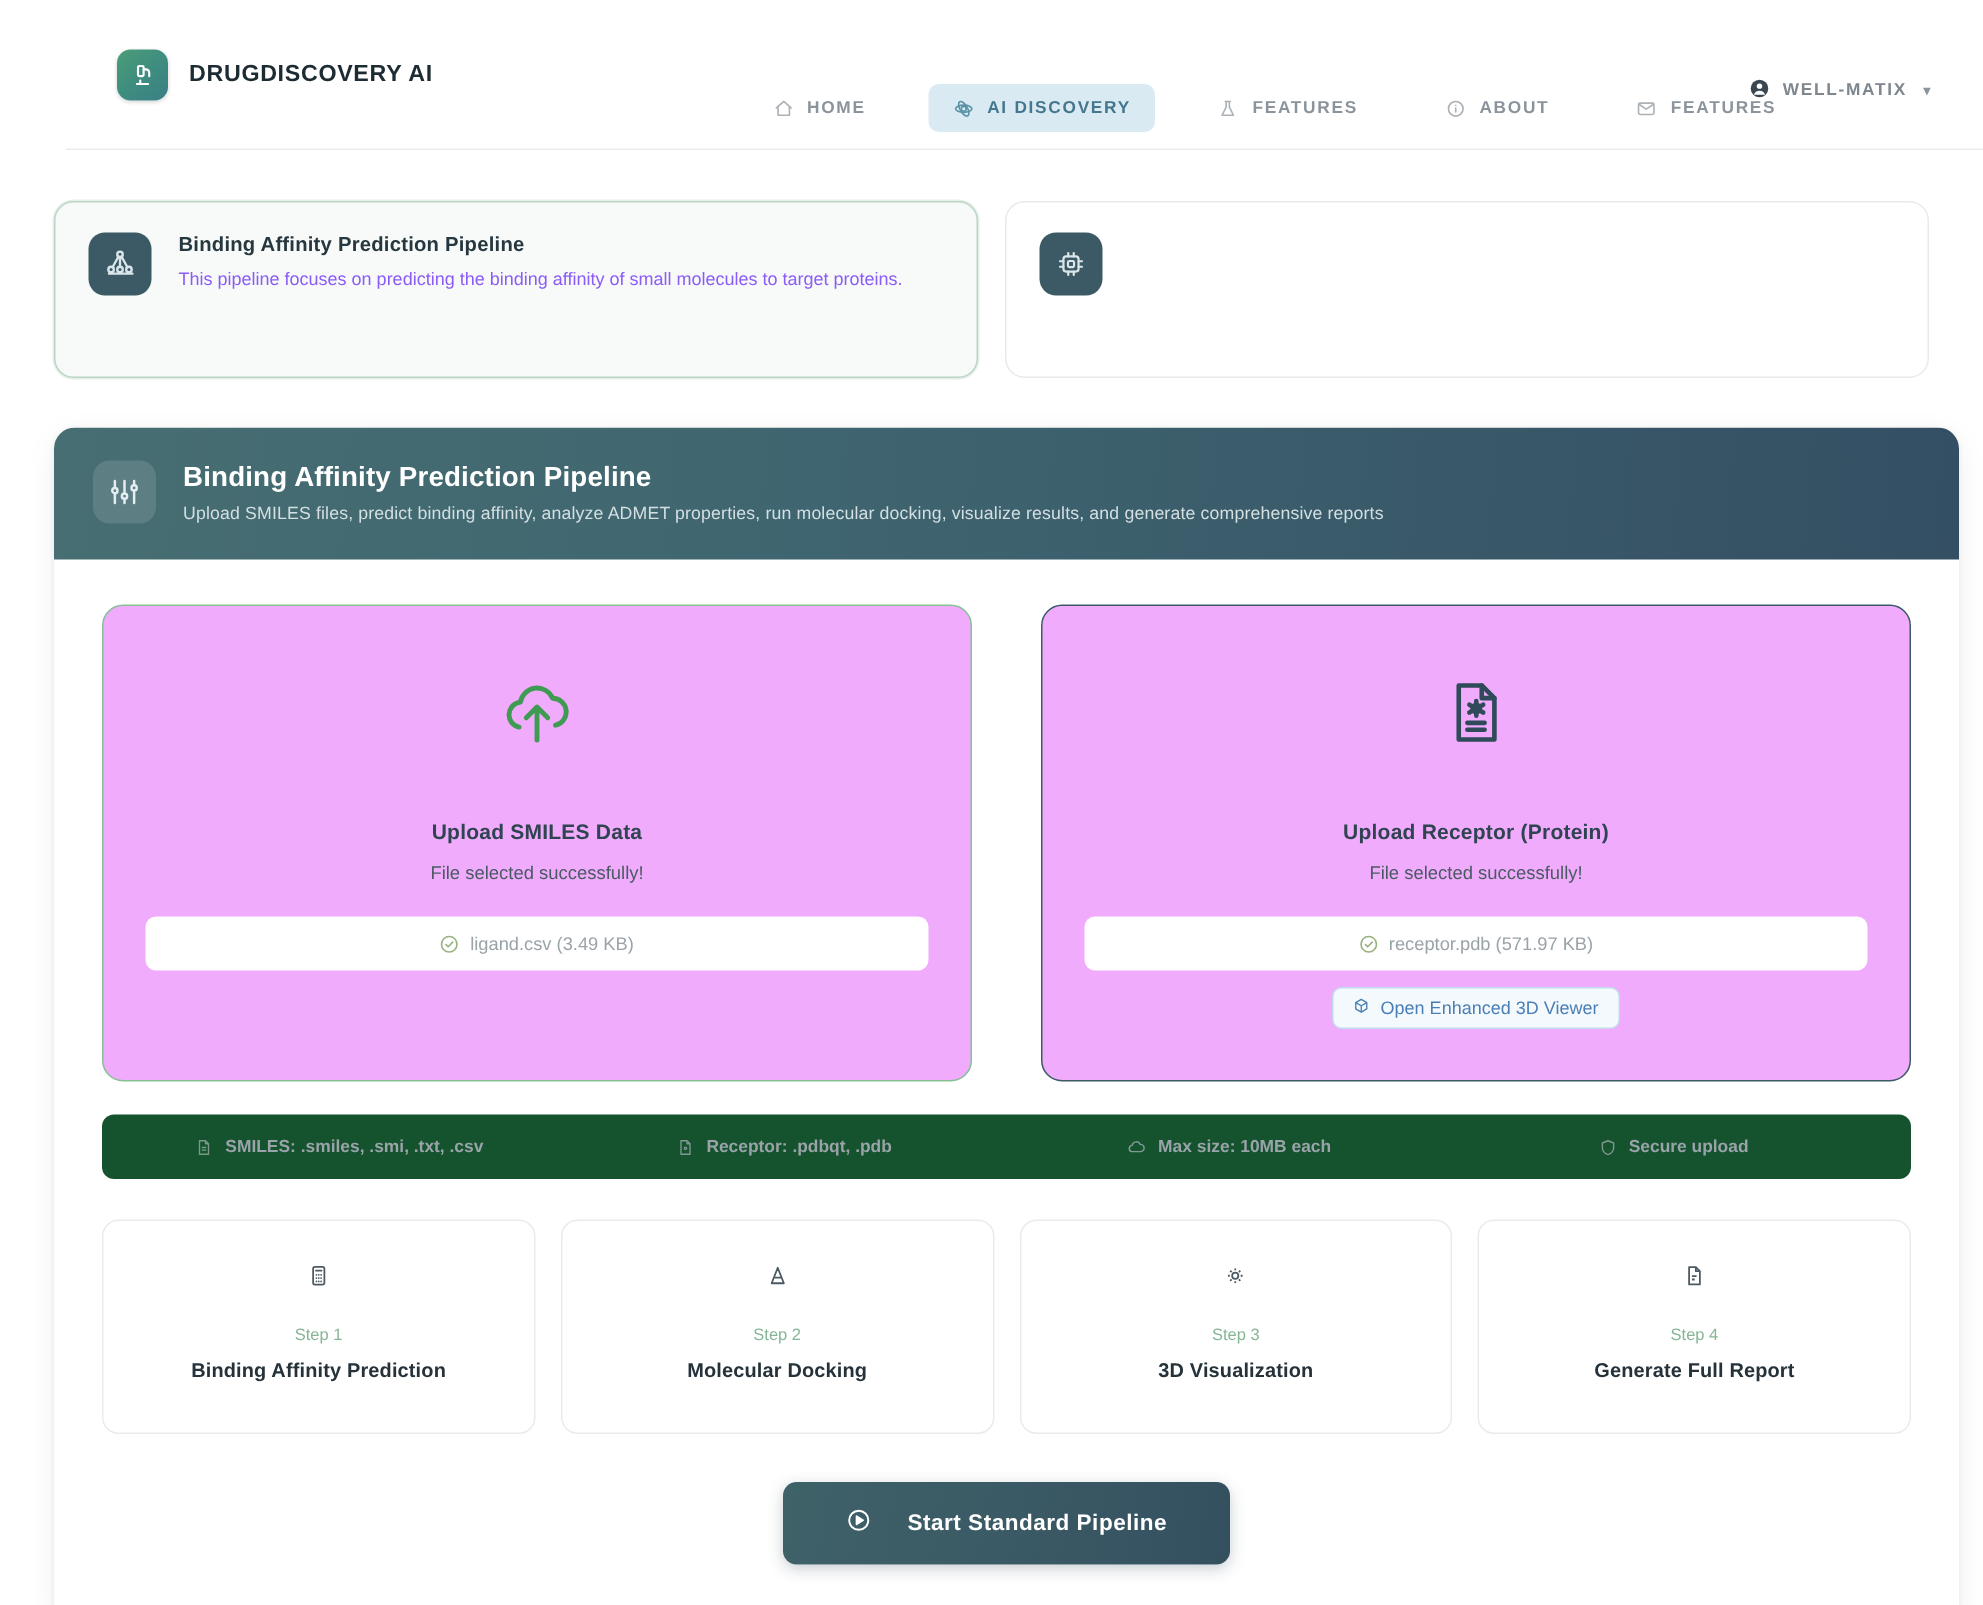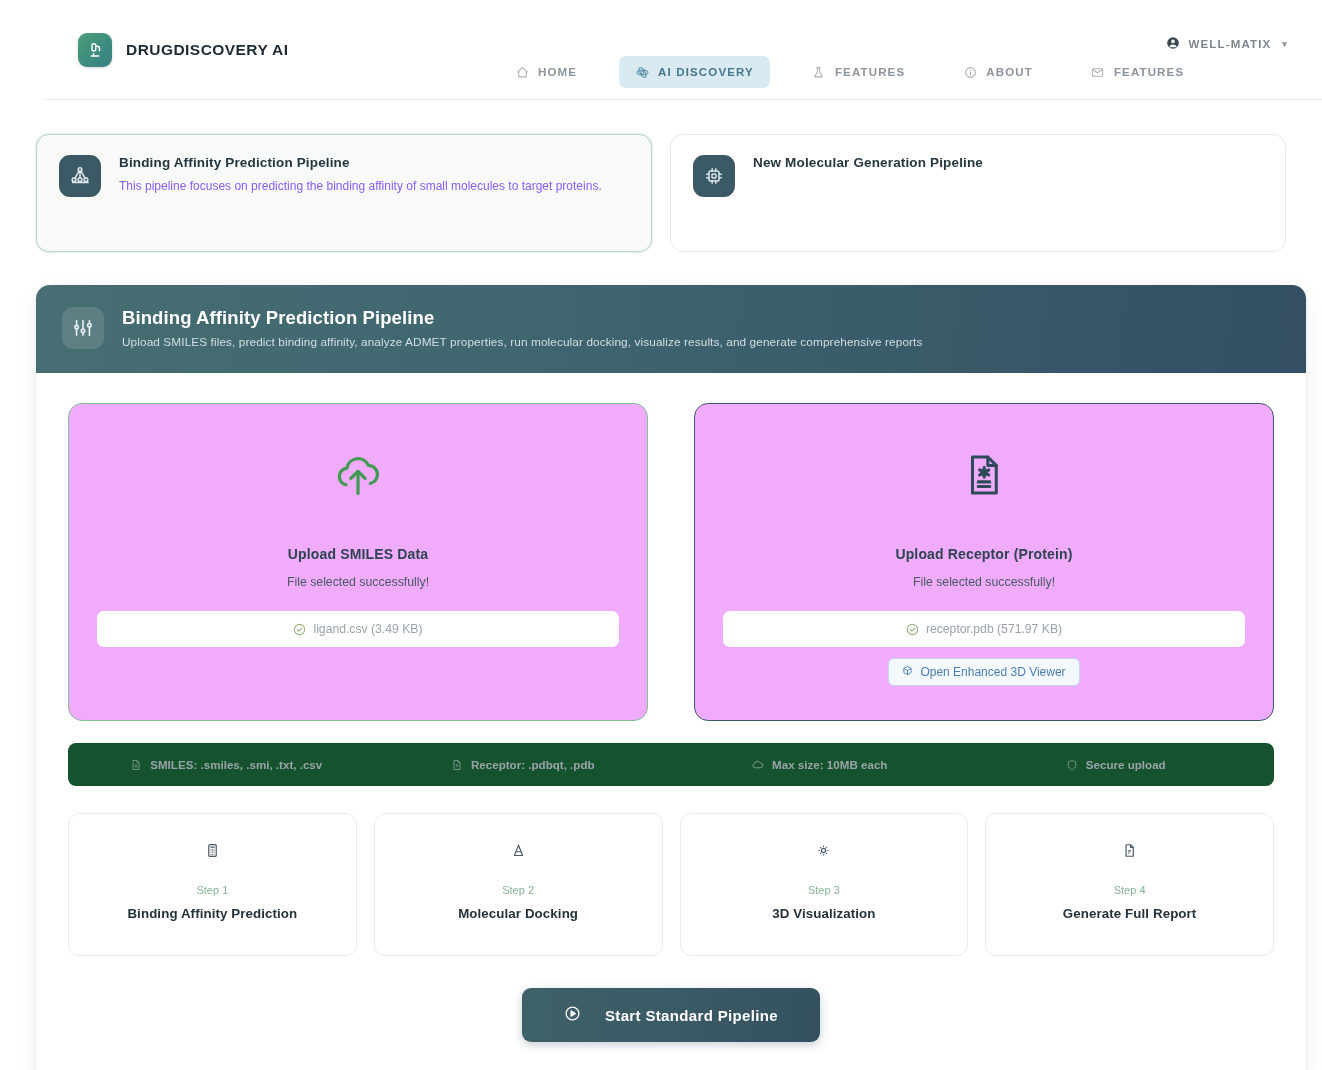--- a/index.html
+++ b/index.html
@@ -91,21 +91,21 @@
     background: #d9eaf2;
     color: #44778e;
   }
   .nav-item.active .nav-ico { opacity: 1; color: #5b93a8; }
 
   .nav-spacer { width: 26px; }
 
   .nav-user {
     position: absolute;
     right: 34px;
-    top: 0;
+    top: 16px;
     height: 88px;
     display: flex;
     align-items: center;
     gap: 9px;
     font-size: 11.5px;
     font-weight: bold;
     letter-spacing: 1.15px;
     color: #7e868e;
     cursor: pointer;
   }
@@ -492,21 +492,20 @@
 
     <div class="pipeline-card plain">
       <span class="pipe-icon">
         <svg width="22" height="22" viewBox="0 0 24 24" fill="none" stroke="#dbe6ea" stroke-width="1.6" stroke-linecap="round">
           <rect x="6.5" y="6.5" width="11" height="11" rx="2"></rect>
           <rect x="9.8" y="9.8" width="4.4" height="4.4" rx="1"></rect>
           <path d="M10 6.5V4M14 6.5V4M10 20v-2.5M14 20v-2.5M6.5 10H4M6.5 14H4M20 10h-2.5M20 14h-2.5"></path>
         </svg>
       </span>
       <div>
-        <div class="pipe-title">New Molecular Generation Pipeline</div>
       </div>
     </div>
 
   </div>
 
   <div class="panel">
 
     <div class="panel-header">
       <span class="panel-header-icon">
         <svg width="22" height="22" viewBox="0 0 24 24" fill="none" stroke="#e4edf0" stroke-width="1.8" stroke-linecap="round">

